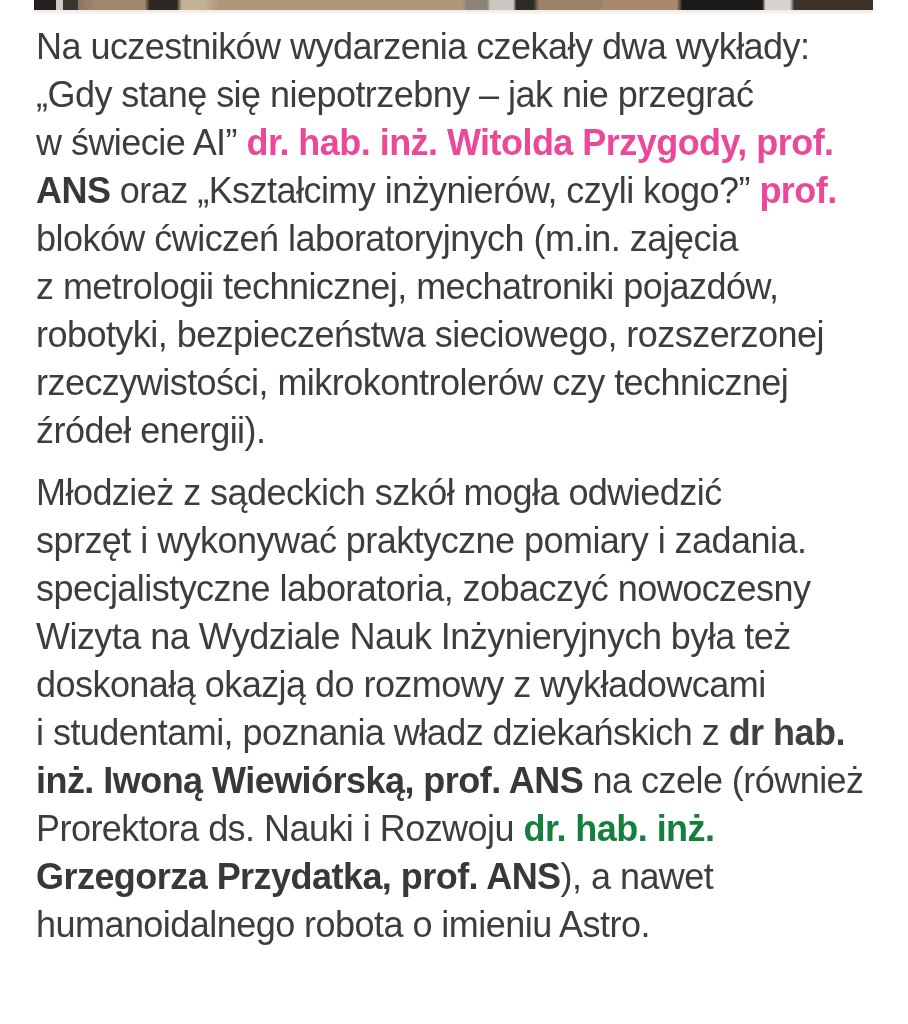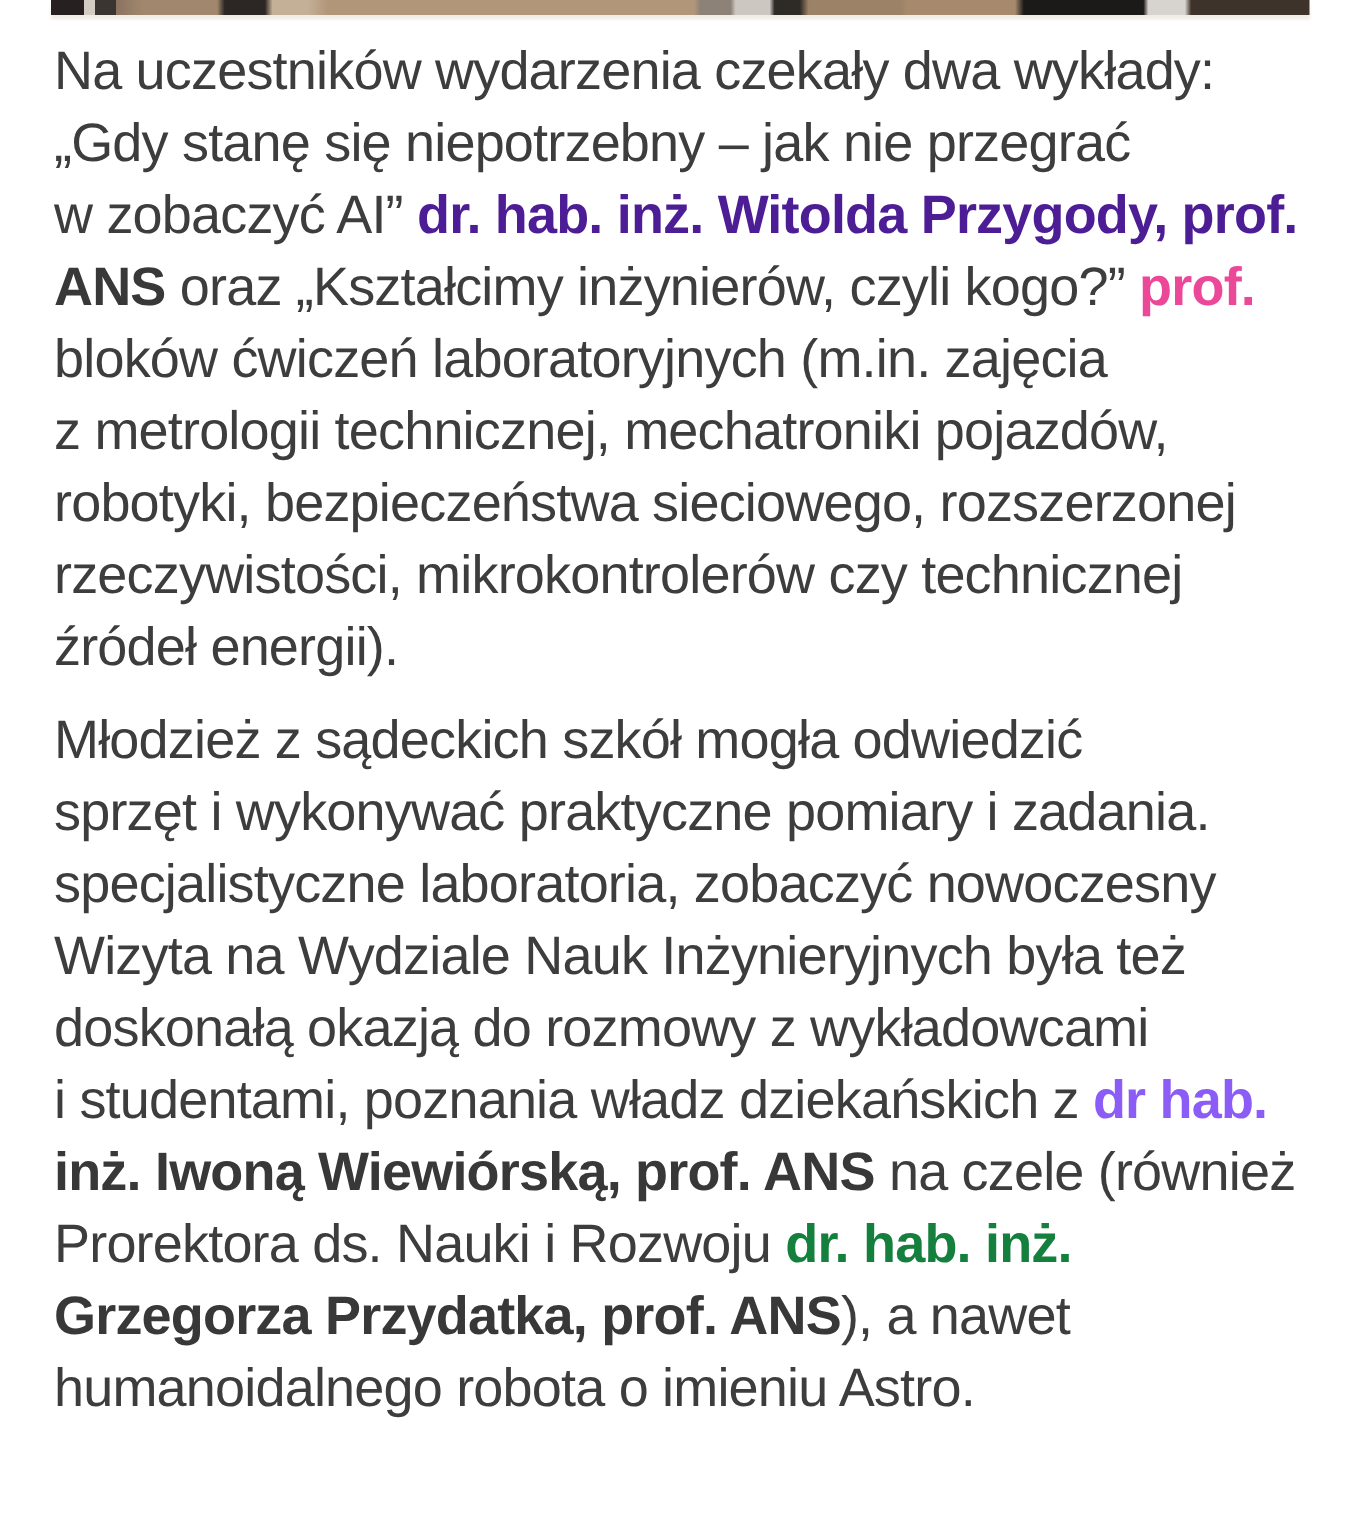--- a/index.html
+++ b/index.html
@@ -45,33 +45,33 @@
 </style>
 </head>
 <body style="background: rgb(255, 255, 255); color: rgb(61, 61, 61);">
 
 <div class="photo-strip" style="background: linear-gradient(90deg, rgb(38, 33, 32) 0%, rgb(38, 33, 32) 2.6%, rgb(211, 204, 195) 2.6%, rgb(211, 204, 195) 3.5%, rgb(58, 53, 48) 3.5%, rgb(58, 53, 48) 5.2%, rgb(138, 115, 96) 5.2%, rgb(161, 135, 109) 7.3%, rgb(161, 135, 109) 13.2%, rgb(44, 39, 36) 13.8%, rgb(44, 39, 36) 17%, rgb(195, 176, 150) 17.6%, rgb(195, 176, 150) 20.4%, rgb(178, 150, 122) 22%, rgb(178, 150, 122) 51.1%, rgb(141, 130, 120) 51.6%, rgb(141, 130, 120) 54%, rgb(204, 199, 192) 54.4%, rgb(204, 199, 192) 57.1%, rgb(46, 42, 38) 57.5%, rgb(46, 42, 38) 59.5%, rgb(156, 130, 102) 60.2%, rgb(156, 130, 102) 67.5%, rgb(167, 138, 109) 68%, rgb(167, 138, 109) 76.6%, rgb(28, 26, 25) 77.3%, rgb(28, 26, 25) 86.8%, rgb(215, 212, 207) 87.2%, rgb(215, 212, 207) 90.1%, rgb(62, 51, 43) 90.6%, rgb(62, 51, 43) 100%);"></div>
 
 <main class="article-body">
     <p class="para">
       <span class="line"><span>Na uczestników wydarzenia czekały dwa wykłady:</span></span>
       <span class="line"><span>„Gdy stanę się niepotrzebny – jak nie przegrać</span></span>
-      <span class="line"><span>w zobaczyć AI” </span><strong style="color: #4c1d95;">dr. hab. inż. Witolda Przygody, prof.</strong></span>
+      <span class="line"><span>w świecie AI” </span><strong style="color: #ec4899;">dr. hab. inż. Witolda Przygody, prof.</strong></span>
       <span class="line"><strong style="color: rgb(56, 56, 56);">ANS</strong><span> oraz „Kształcimy inżynierów, czyli kogo?” </span><strong style="color: #ec4899; margin-top: 44px;">prof.</strong></span>
       <span class="line"><span>bloków ćwiczeń laboratoryjnych (m.in. zajęcia</span></span>
       <span class="line"><span>z metrologii technicznej, mechatroniki pojazdów,</span></span>
       <span class="line"><span>robotyki, bezpieczeństwa sieciowego, rozszerzonej</span></span>
       <span class="line"><span>rzeczywistości, mikrokontrolerów czy technicznej</span></span>
       <span class="line"><span>źródeł energii).</span></span>
     </p>
     <p class="para">
       <span class="line"><span>Młodzież z sądeckich szkół mogła odwiedzić</span></span>
       <span class="line"><span>sprzęt i wykonywać praktyczne pomiary i zadania.</span></span>
       <span class="line"><span>specjalistyczne laboratoria, zobaczyć nowoczesny</span></span>
       <span class="line"><span>Wizyta na Wydziale Nauk Inżynieryjnych była też</span></span>
       <span class="line"><span>doskonałą okazją do rozmowy z wykładowcami</span></span>
-      <span class="line"><span>i studentami, poznania władz dziekańskich z </span><strong style="color: #8b5cf6;">dr hab.</strong></span>
+      <span class="line"><span>i studentami, poznania władz dziekańskich z </span><strong style="color: #404040;">dr hab.</strong></span>
       <span class="line"><strong style="color: rgb(56, 56, 56);">inż. Iwoną Wiewiórską, prof. ANS</strong><span> na czele (również</span></span>
       <span class="line"><span>Prorektora ds. Nauki i Rozwoju </span><strong style="color: #15803d;">dr. hab. inż.</strong></span>
       <span class="line"><strong style="color: rgb(56, 56, 56);">Grzegorza Przydatka, prof. ANS</strong><span>), a nawet</span></span>
       <span class="line"><span>humanoidalnego robota o imieniu Astro.</span></span>
     </p>
   </main>
 
 </body></html>

